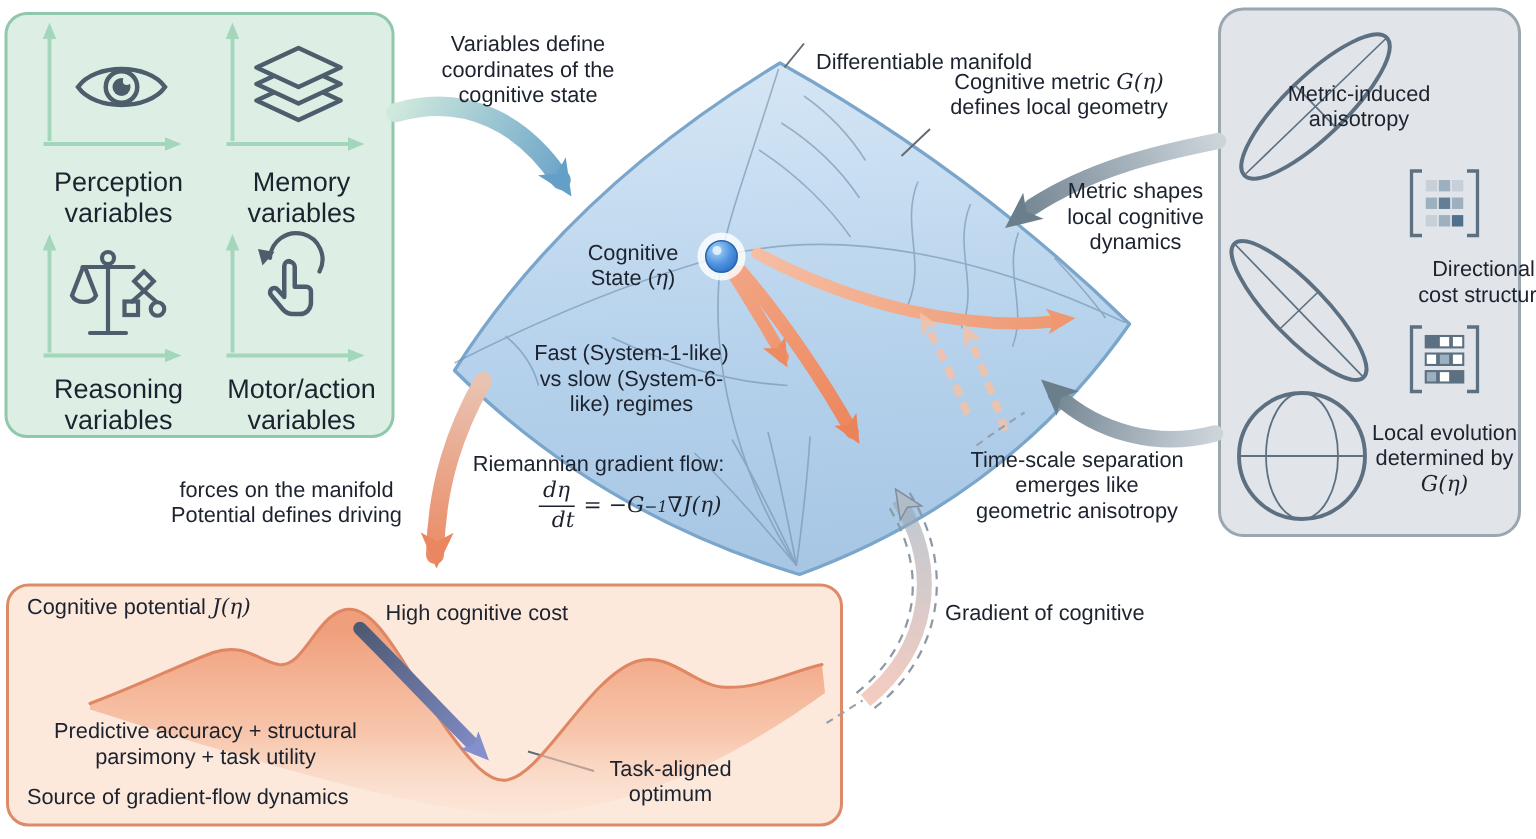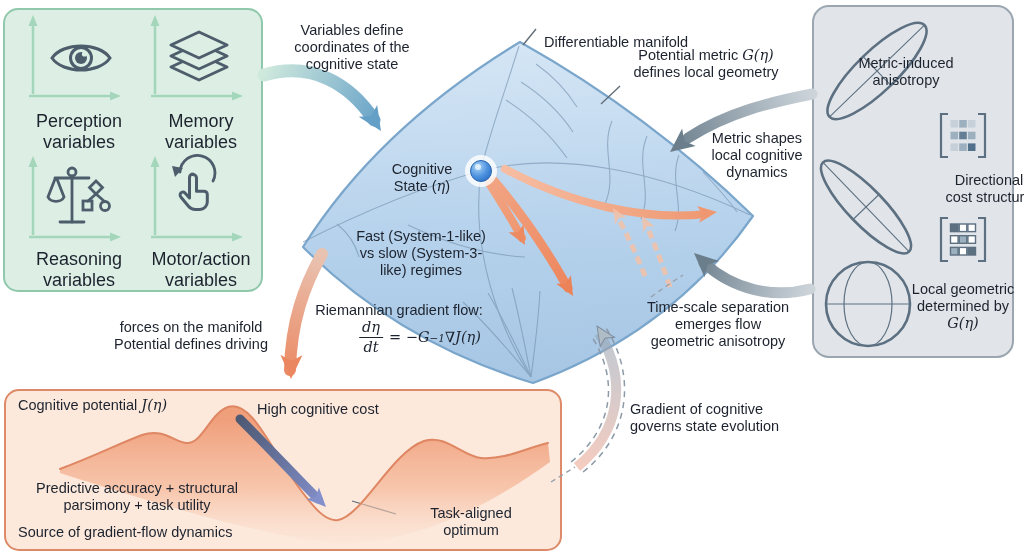--- a/index.html
+++ b/index.html
@@ -10,21 +10,21 @@
   #gray-box{left:812px;top:5px;width:202px;height:353px;background:#e1e5ea;border:2px solid #9ba6b0;border-radius:17px;}
   #orange-box{left:4px;top:389px;width:558px;height:162px;background:#fce9dc;border:2.5px solid #dd8a68;border-radius:15px;}
   svg.layer{position:absolute;left:0;top:0;pointer-events:none;}
   .lbl{position:absolute;font-size:14.5px;line-height:1.18;text-align:center;white-space:nowrap;}
   .lbl.cx{transform:translateX(-50%);}
   .lbl.left{text-align:left;}
   .green-lbl{font-size:18px;}
   .math{font-family:"DejaVu Serif","Liberation Serif",serif;font-style:italic;}
   .frac{display:inline-block;vertical-align:middle;text-align:center;margin-right:6px;margin-left:42px;}
   .frac .num{display:block;border-bottom:1.3px solid #1d232e;padding:0 3px 1px;}
-  .frac .den{display:block;padding-top:1px;}
+  .frac .den{display:block;padding-top:1px;text-align:right;}
   .eq-row{display:flex;align-items:center;justify-content:center;font-size:14.5px;}
   sup{font-size:10.5px;}
 </style>
 </head>
 <body>
 
 <div id="canvas">
 
   <div id="green-box" class="panel"></div>
   <div id="gray-box" class="panel"></div>
@@ -300,86 +300,85 @@
 
   <div class="lbl cx" style="left:352px;top:22px;">
     <div>Variables define</div>
       <div>coordinates of the</div>
       <div>cognitive state</div>
   </div>
   <div class="lbl left" style="left:544px;top:17px;margin-top:17px;">
     <span>Differentiable manifold</span>
   </div>
   <div class="lbl cx" style="left:706px;top:47px;">
-    <div><span>Potential metric </span><span class="math">G(η)</span></div>
+    <div><span>Cognitive metric </span><span class="math">G(η)</span></div>
     <div>defines local geometry</div>
   </div>
-  <div class="lbl cx" style="left:757px;top:120px;margin-top:10px;">
+  <div class="lbl cx" style="left:757px;top:120px;">
     <div>Metric shapes</div>
       <div>local cognitive</div>
       <div>dynamics</div>
   </div>
   <div class="lbl cx" style="left:422px;top:161px;">
     <div>Cognitive</div>
     <div><span>State (</span><span class="math">η</span><span>)</span></div>
   </div>
   <div class="lbl cx" style="left:421px;top:228px;">
     <div>Fast (System-1-like)</div>
-      <div>vs slow (System-3-</div>
+      <div>vs slow (System-6-</div>
       <div>like) regimes</div>
   </div>
   <div class="lbl cx" style="left:399px;top:302px;">
     <div>Riemannian gradient flow:</div>
     <div class="eq-row math">
       <span class="frac">
           <span class="num">dη</span>
           <span class="den">dt</span>
         </span>
       <span>=</span>&nbsp;<span>−G</span><sup>−1</sup><span> ∇J(η)</span>
     </div>
   </div>
   <div class="lbl cx" style="left:718px;top:299px;">
     <div>Time-scale separation</div>
-      <div>emerges flow</div>
+      <div>emerges like</div>
       <div>geometric anisotropy</div>
   </div>
   <div class="lbl left" style="left:630px;top:401px;">
     <div>Gradient of cognitive</div>
-      <div>governs state evolution</div>
   </div>
   <div class="lbl cx" style="left:191px;top:319px;">
     <div>forces on the manifold</div>
       <div>Potential defines driving</div>
   </div>
 
   <div class="lbl cx" style="left:906px;top:55px;">
     <div>Metric-induced</div>
       <div>anisotropy</div>
   </div>
   <div class="lbl cx" style="left:989px;top:172px;">
     <div>Directional</div>
       <div>cost structure</div>
   </div>
   <div class="lbl cx" style="left:963px;top:281px;">
-    <div>Local geometric</div>
+    <div>Local evolution</div>
       <div>determined by</div>
     <div class="math">G(η)</div>
   </div>
 
   <div class="lbl left" style="left:18px;top:397px;">
     <span>Cognitive potential </span><span class="math">J(η)</span>
   </div>
   <div class="lbl left" style="left:257px;top:401px;">
     <span>High cognitive cost</span>
   </div>
   <div class="lbl cx" style="left:137px;top:480px;">
     <div>Predictive accuracy + structural</div>
       <div>parsimony + task utility</div>
   </div>
   <div class="lbl left" style="left:18px;top:524px;">
     <span>Source of gradient-flow dynamics</span>
   </div>
-  <div class="lbl cx" style="left:447px;top:505px;margin-left:24px;">
+  <div class="lbl cx" style="left:447px;top:505px;">
     <div>Task-aligned</div>
       <div>optimum</div>
   </div>
 
 </div>
 
 </body></html>

